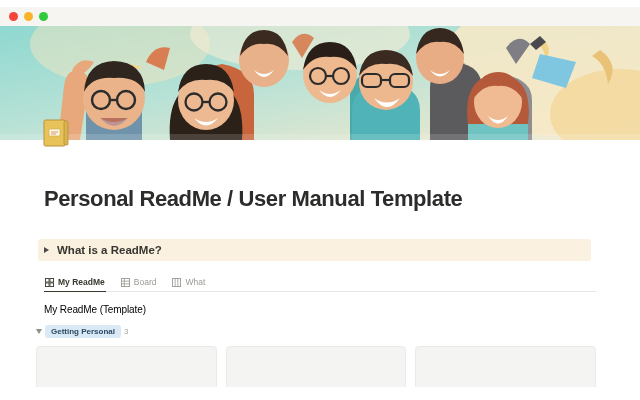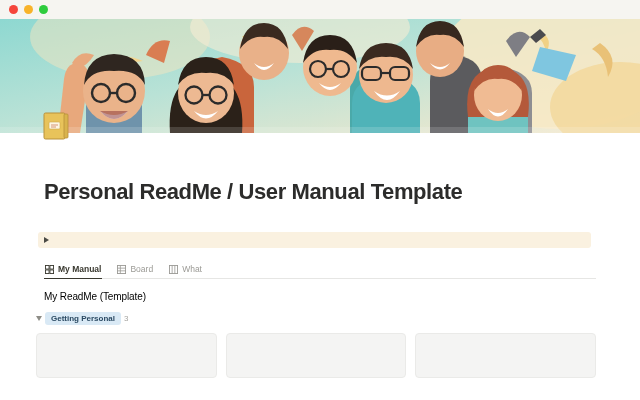--- a/index.html
+++ b/index.html
@@ -4,21 +4,21 @@
 <style>
   * { margin:0; padding:0; box-sizing:border-box; }
   html,body { width:640px; height:400px; overflow:hidden; }
   body {
     font-family:"Liberation Sans", sans-serif;
     background:#ffffff;
     -webkit-font-smoothing:antialiased;
   }
 
   
-  .window { position:relative; width:640px; height:380px; background:#ffffff; overflow:hidden; }
+  .window { position:relative; width:640px; height:380px; background:#ffffff; overflow:hidden;margin-top:7px; }
   .titlebar {
     height:19px; background:#f6f5f1; width:100%;
     display:flex; align-items:center; padding-left:9px; gap:6px;
   }
   .dot { width:9px; height:9px; border-radius:50%; display:block; }
   .dot.red    { background:#f5453b; }
   .dot.yellow { background:#f8b32a; }
   .dot.green  { background:#2ecc3d; }
 
   
@@ -206,38 +206,39 @@
   </svg>
 
   <div class="page">
 
     <div class="page-title">Personal ReadMe / User Manual Template</div>
 
     <div class="toggles">
 
       <div class="toggle-row cream">
         <span class="tri"></span>
+        <span class="toggle-label">What is a ReadMe?</span>
       </div>
 
 
 
     </div>
 
     <div class="db">
 
       <div class="tabs">
 
         <div class="tab active">
           <svg class="tab-ico" width="9" height="9" viewBox="0 0 10 10">
             <rect x="0.5" y="0.5" width="4" height="4" fill="none" stroke="#39382f" stroke-width="1"></rect>
             <rect x="5.5" y="0.5" width="4" height="4" fill="none" stroke="#39382f" stroke-width="1"></rect>
             <rect x="0.5" y="5.5" width="4" height="4" fill="none" stroke="#39382f" stroke-width="1"></rect>
             <rect x="5.5" y="5.5" width="4" height="4" fill="none" stroke="#39382f" stroke-width="1"></rect>
           </svg>
-          <span>My Manual</span>
+          <span>My ReadMe</span>
         </div>
 
         <div class="tab">
           <svg class="tab-ico" width="9" height="9" viewBox="0 0 10 10">
             <rect x="0.5" y="0.5" width="9" height="9" fill="none" stroke="#9b9a95" stroke-width="1"></rect>
             <line x1="0.5" y1="3.5" x2="9.5" y2="3.5" stroke="#9b9a95" stroke-width="0.9"></line>
             <line x1="0.5" y1="6.5" x2="9.5" y2="6.5" stroke="#9b9a95" stroke-width="0.9"></line>
             <line x1="3.7" y1="0.5" x2="3.7" y2="9.5" stroke="#9b9a95" stroke-width="0.9"></line>
           </svg>
           <span>Board</span>

